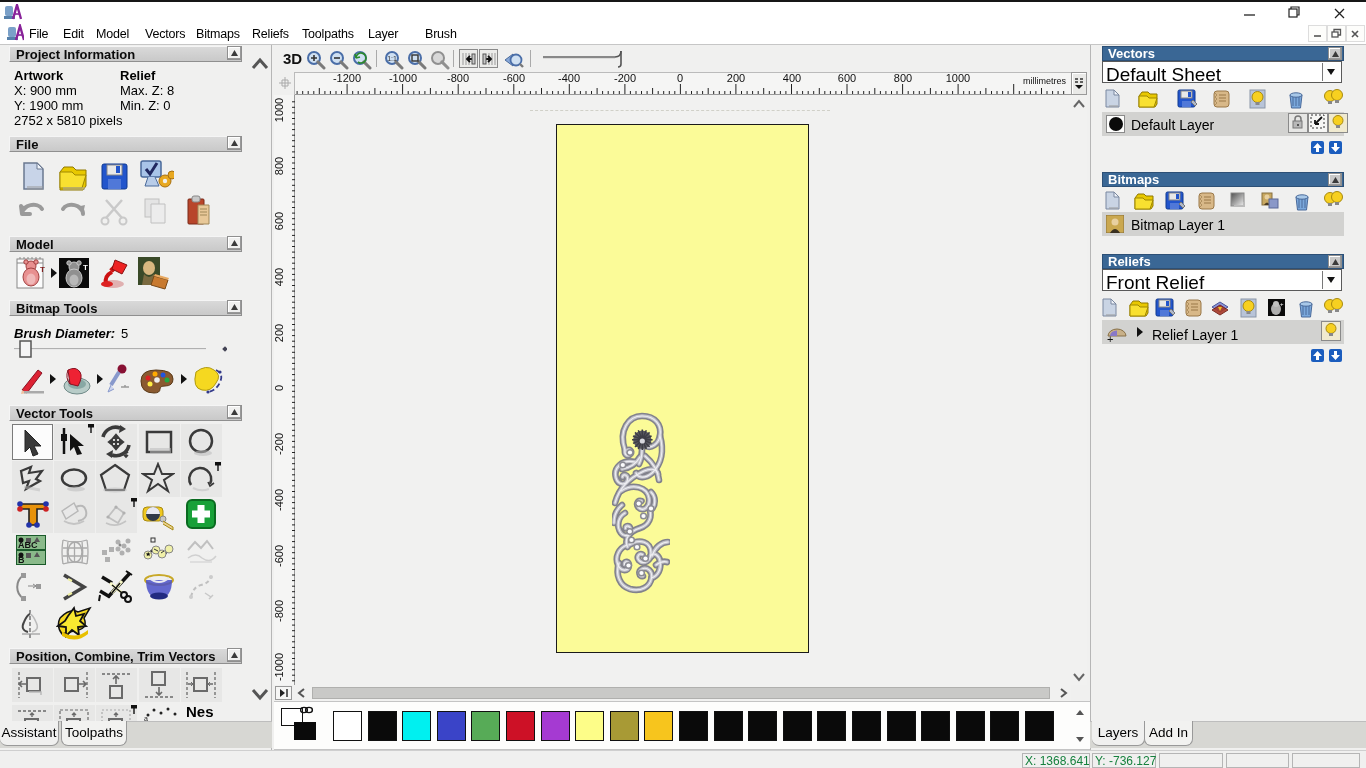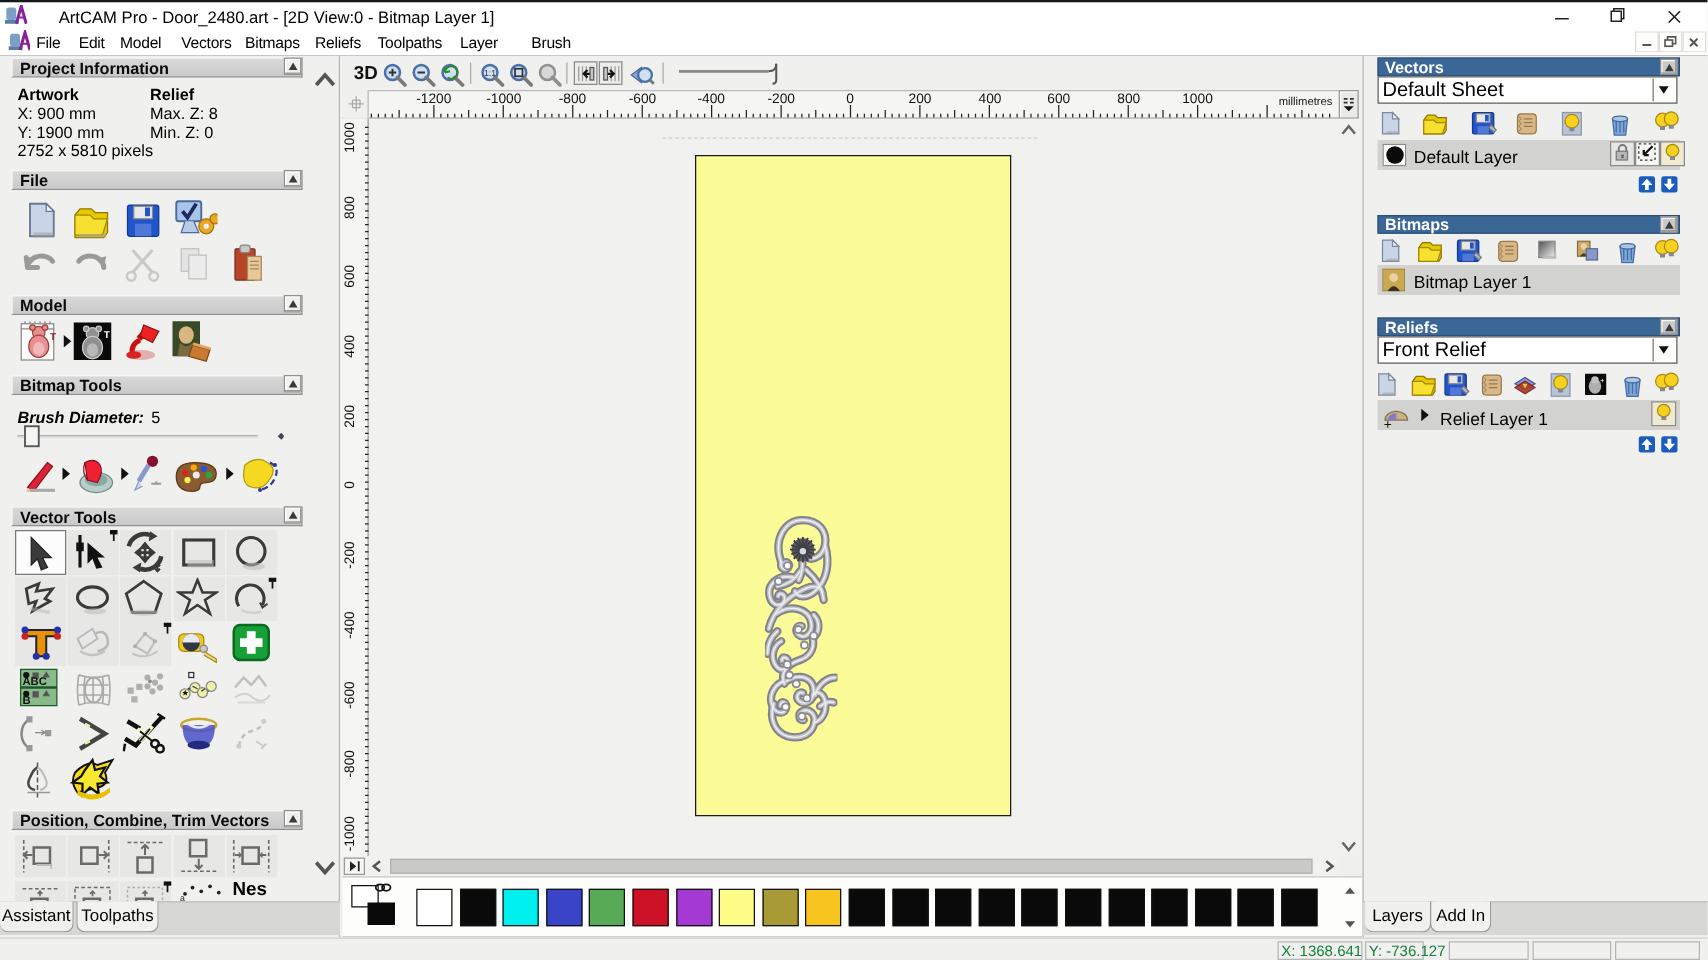--- a/index.html
+++ b/index.html
@@ -13,28 +13,27 @@
 .hbtn { position:absolute; width:15px; height:14px; background:#f0f0ef; border:1px solid #8f8f8f; box-shadow:inset -1px -1px 0 #999, inset 1px 1px 0 #fff; }
 .hbtn svg { display:block; margin:2px auto 0; }
 .ltext { position:absolute; font-size:13px; color:#000; white-space:nowrap; }
 .cell { position:absolute; width:41px; height:36px; background:#e7e7e6; }
 .cellsel { background:#fcfcfc; border:1px solid #7a7a7a; }
 #statusbar { left:0; top:750px; width:1366px; height:18px; background:#f0f0ef; border-top:1px solid #cfcfcf; }
 .sbox { position:absolute; top:2px; height:15px; border:1px solid #b5b5b5; background:#f0f0ef; font-size:12px; padding:0px 2px; color:#15803d; white-space:nowrap; }
 .tabstrip { position:absolute; background:#d7d7d3; border-top:1px solid #bdbdbd; }
 .tab { position:absolute; background:#f2f2f0; border:1px solid #999; border-top:none; border-radius:0 0 7px 7px; font-size:13.5px; text-align:center; color:#000; }
 .bluehead { position:absolute; left:12px; width:242px; height:15px; background:#3a6795; color:#fff; font-weight:bold; font-size:13px; padding-left:5px; line-height:14px; border:1px solid #2d5076; }
-.combo { position:absolute; left:12px; width:240px; height:22px; background:#fff; border:1px solid #5a5a5a; font-size:16px; color:#000; padding:2px 0 0 3px; }
+.combo { position:absolute; left:12px; width:240px; height:22px; background:#fff; border:1px solid #5a5a5a; font-size:19px; color:#000; padding:2px 0 0 3px; }
 .layerrow { position:absolute; left:12px; width:242px; height:24px; background:#d2d2d0; }
 .lrbtn { position:absolute; width:20px; height:20px; border:1px solid #8a8a8a; background:#e6e6e4; }
 .udbtn { position:absolute; width:13px; height:13px; background:#1b5dbe; border-radius:2px; }
 </style></head><body>
 <div id="topstrip" class="abs" style=""></div>
 <div id="titlebar" class="abs" style="">
-    <div id="titletext" class="abs" style="">ArtCAM Pro - Door_2480.art - [2D View:0 - Bitmap Layer 1]</div>
     <svg class="abs" style="left:4px; top:2px;" width="18" height="17" viewBox="0 0 18 17">
       <rect x="1" y="2" width="8" height="10" rx="2" fill="#7aa0c8"></rect>
       <rect x="0" y="12" width="11" height="3" fill="#5580aa"></rect>
       <path d="M9 15 L13 1 L17 15" fill="none" stroke="#882299" stroke-width="2.4"></path>
       <path d="M11 10 h5" stroke="#882299" stroke-width="1.6"></path>
     </svg>
     <svg class="abs" style="left:1233px; top:4px;" width="130" height="17" viewBox="0 0 130 17">
       <path d="M11 9 h11" stroke="#222" stroke-width="1.3"></path>
       <rect x="56" y="3" width="8" height="8" fill="none" stroke="#222" stroke-width="1.2"></rect>
       <path d="M58 3 v-2 h8 v8 h-2" fill="none" stroke="#222" stroke-width="1.2"></path>
@@ -1232,16 +1231,16 @@
   </svg>
 <div class="udbtn abs" style="left:1329px; top:349px;"></div>
 <svg class="abs" style="left:1329px; top:349px;" width="13" height="13" viewBox="0 0 13 13">
     <path d="M6.5 11 L11 6 H8 V2 H5 V6 H2 Z" fill="#fff"></path>
   </svg>
 <div class="tabstrip abs" style="left:1090px; top:721px; width:276px; height:27px;"></div>
 <div class="tab abs" style="left:1092px; top:721px; width:53px; height:25px; border-left:none; padding-top:4px; background:#f0f0ef;">Layers</div>
 <div class="tab abs" style="left:1144px; top:721px; width:49px; height:25px; padding-top:4px;">Add In</div>
 <div class="abs" id="statusbar">
 <div class="sbox" style="left:1022px; width:68px;">X: 1368.641</div>
-<div class="sbox" style="left:1092px; width:47px;">Y: -736.127</div>
+<div class="sbox" style="left:1092px; width:64px;">Y: -736.127</div>
 <div class="sbox" style="left:1159px; width:64px;"></div>
 <div class="sbox" style="left:1226px; width:63px;"></div>
 <div class="sbox" style="left:1292px; width:68px;"></div>
 </div>
 </body></html>

